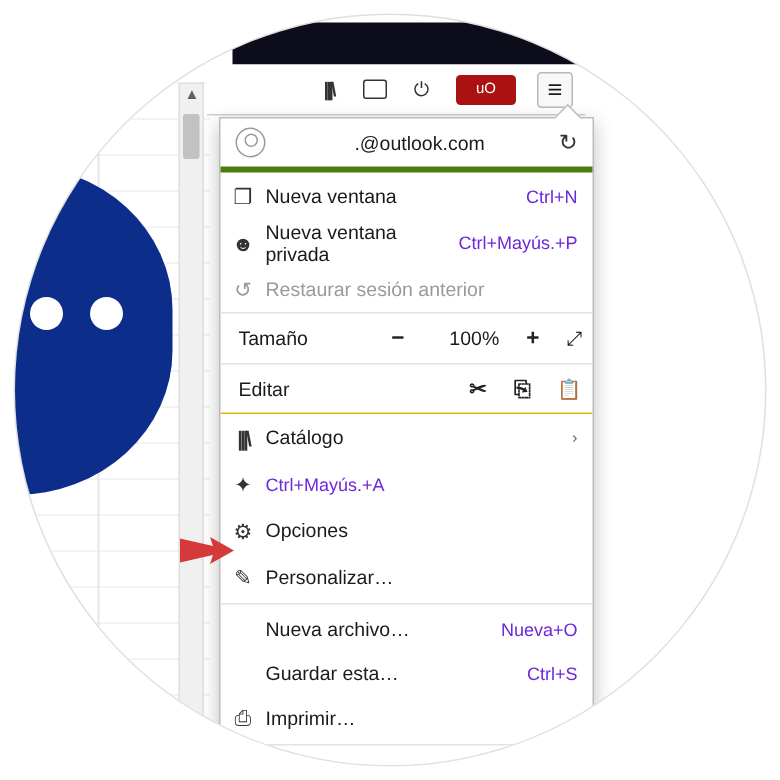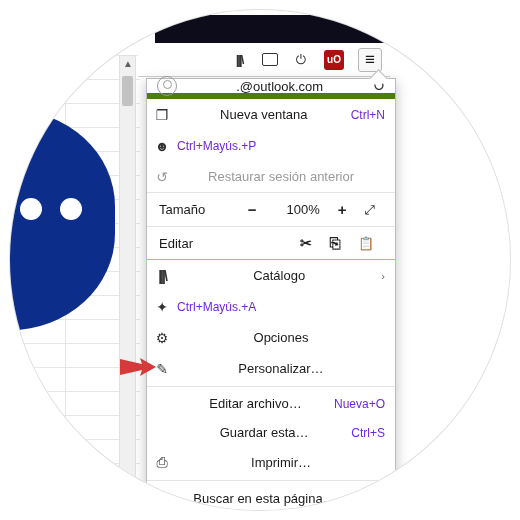--- a/index.html
+++ b/index.html
@@ -74,22 +74,22 @@
     position: absolute; top: 12px; right: 152px; width: 12px; height: 2px; background: #fff;
   }
   .toolbar {
     position: absolute; top: 33px; left: 128px; right: 120px; height: 34px;
     background: #fff; border-bottom: 1px solid #d0d0d0;
     display: flex; justify-content: flex-end; align-items: center;
     gap: 14px; padding-right: 8px;
   }
   .toolbar .tb-icon { width: 18px; height: 18px; display: flex; align-items: center; justify-content: center; color: #333; }
   .ublock {
-    width: 20px; height: 20px; background: #a11; color: #fff;
-    font-size: 10px; font-weight: bold; border-radius: 3px;
+    width: 40px; height: 20px; background: #a11; color: #fff;
+    font-size: 10px; font-weight: normal; border-radius: 3px;
     display: flex; align-items: center; justify-content: center;
   }
   .hamburger {
     width: 24px; height: 24px; border: 1px solid #b8b8b8; border-radius: 3px;
     display: flex; align-items: center; justify-content: center;
     background: #f8f8f8;
   }
 
   
   .menu {
@@ -106,43 +106,43 @@
   .row {
     display: flex; align-items: center;
     height: 31px; padding: 0 10px 0 30px;
     position: relative;
   }
   .row.short { height: 29px; }
   .row .icon {
     position: absolute; left: 6px; width: 18px; text-align: center;
     color: #333; font-size: 14px;
   }
-  .row .label { flex: 1; color: #1a1a1a; text-align: center; }
+  .row .label { flex: 1; color: #1a1a1a; }
   .row .shortcut { color: #6d28d9; font-size: 12px; }
   .row.disabled .label, .row.disabled .icon { color: #9a9a9a; }
   .sep { height: 1px; background: #e3e3e3; margin: 2px 0; }
 
   .account-row {
-    display: flex; align-items: center; height: 20px; padding: 0 10px;
-    border-bottom: 6px solid #4d7c0f;
+    display: flex; align-items: center; height: 36px; padding: 0 10px;
+    border-bottom: 4px solid #4d7c0f;
     justify-content: flex-end;
   }
   .avatar {
     width: 20px; height: 20px; border: 1.5px solid #9a9a9a; border-radius: 50%;
     position: relative; margin-right: 10px;
   }
   .avatar::after {
     content: ""; position: absolute; top: 3px; left: 5px;
     width: 7px; height: 7px; border: 1.5px solid #9a9a9a; border-radius: 50%;
   }
   .account-row .email { flex: 1; text-align: center; color: #1a1a1a; font-size: 13px; }
   .sync { font-size: 15px; color: #333; }
 
   .zoom-row, .edit-row {
-    display: flex; align-items: center; height: 34px; padding: 0 20px 0 12px;
+    display: flex; align-items: center; height: 34px; padding: 0 7px 0 12px;
     border-top: 1px solid #e3e3e3;
   }
   .edit-row, .cat-top { border-bottom: 1px solid #eab308; }
   .zoom-row .lbl, .edit-row .lbl { flex: 0 0 70px; }
   .zoom-row .controls, .edit-row .controls {
     flex: 1; display: flex; justify-content: flex-end; align-items: center; gap: 18px;
   }
   .zoom-row .btn, .edit-row .btn { font-size: 15px; font-weight: bold; color: #222; }
   .zoom-val { font-size: 13px; margin-left: 12px; }
   .full { font-size: 13px; }
@@ -195,20 +195,21 @@
       <span class="sync">↻</span>
     </div>
 
     <div class="row">
       <span class="icon">❐</span>
       <span class="label">Nueva ventana</span>
       <span class="shortcut">Ctrl+N</span>
     </div>
     <div class="row">
       <span class="icon">☻</span>
+      <span class="label">Nueva ventana privada</span>
       <span class="shortcut">Ctrl+Mayús.+P</span>
     </div>
     <div class="row disabled">
       <span class="icon">↺</span>
       <span class="label">Restaurar sesión anterior</span>
     </div>
 
     <div class="zoom-row">
       <span class="lbl">Tamaño</span>
       <div class="controls">
@@ -242,21 +243,21 @@
       <span class="label">Opciones</span>
     </div>
     <div class="row">
       <span class="icon">✎</span>
       <span class="label">Personalizar…</span>
     </div>
 
     <div class="sep"></div>
 
     <div class="row short">
-      <span class="label">Editar archivo…</span>
+      <span class="label">Nueva archivo…</span>
       <span class="shortcut">Nueva+O</span>
     </div>
     <div class="row short">
       <span class="label">Guardar esta…</span>
       <span class="shortcut">Ctrl+S</span>
     </div>
     <div class="row">
       <span class="icon">⎙</span>
       <span class="label">Imprimir…</span>
     </div>

